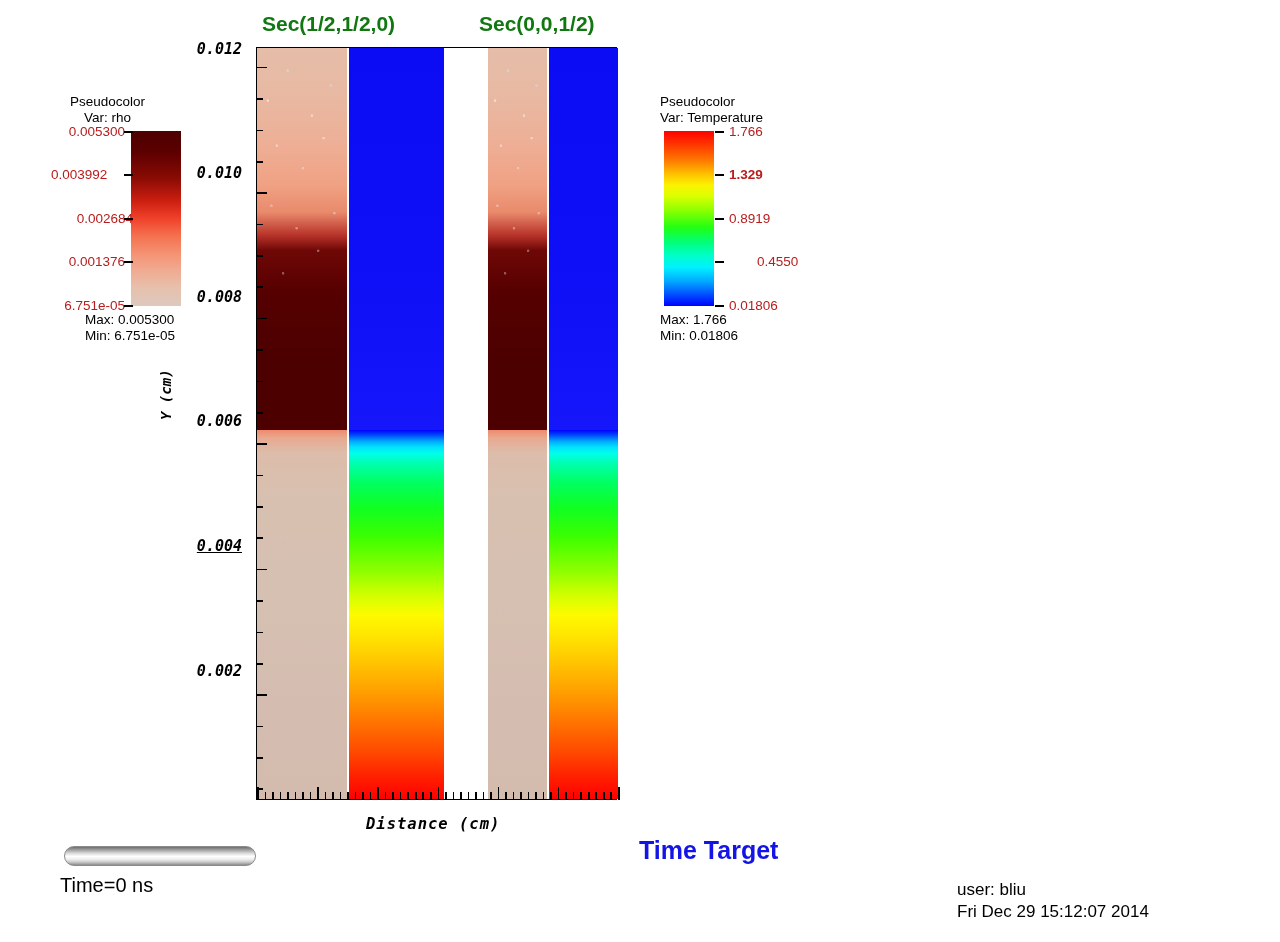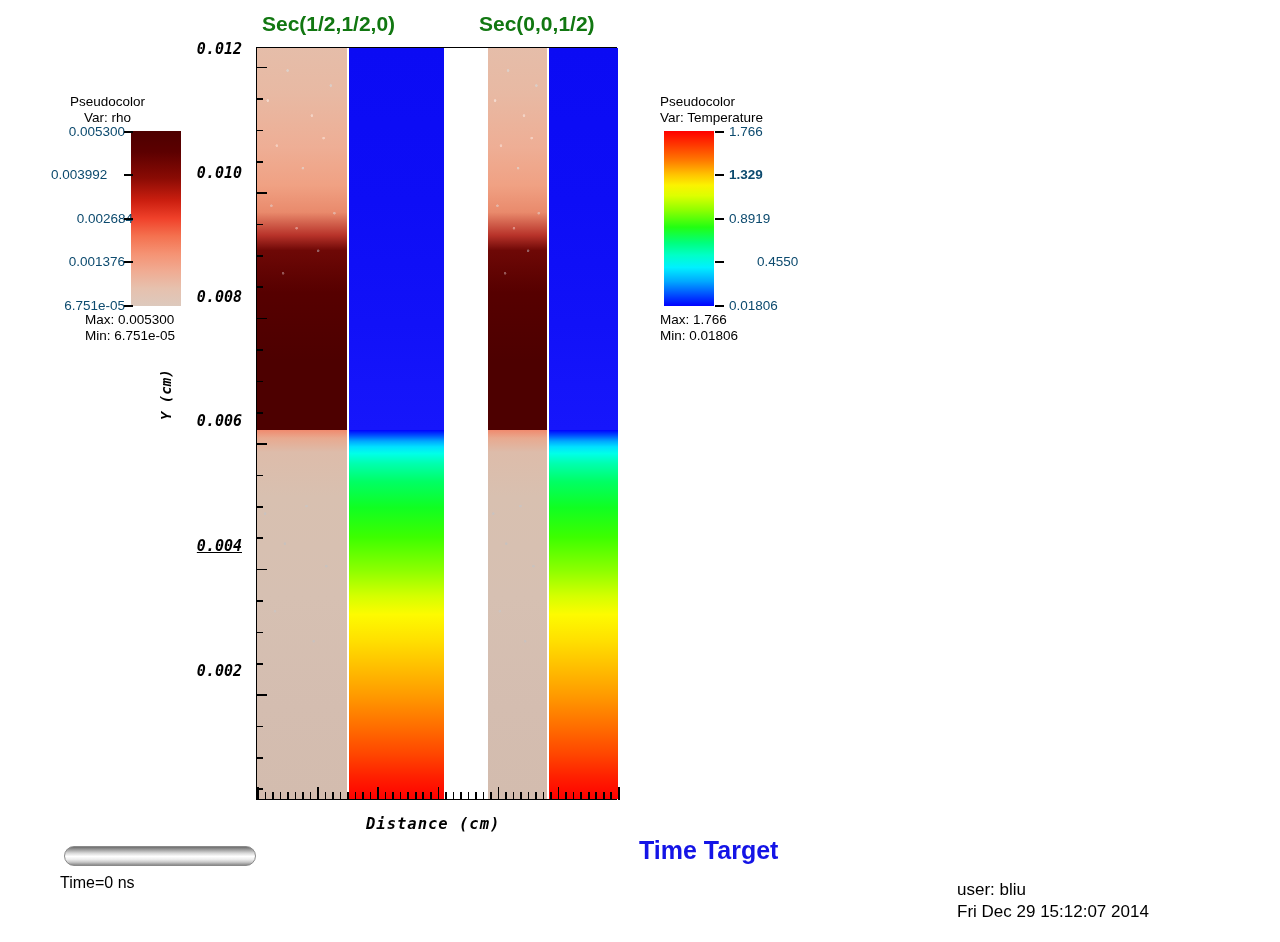--- a/index.html
+++ b/index.html
@@ -40,21 +40,21 @@
       #91ff00 45%,
       #22ff12 55%,
       #00ff7e 64%,
       #00ffc8 71%,
       #00f0ff 78%,
       #00a8ff 86%,
       #0054ff 93%,
       #0000ff 100%);
   }
   .tick-label{
-    font-size:13.5px;color:#0c4a6e;white-space:nowrap;position:absolute;
+    font-size:13.5px;color:#b91c1c;white-space:nowrap;position:absolute;
   }
   .tick-dash{
     position:absolute;width:9px;height:1.5px;background:#000;
   }
   .minmax{
     font-size:13.5px;color:#000;white-space:nowrap;line-height:16px;
   }
 
   
   #plot-frame{
@@ -172,21 +172,21 @@
   }
 
   
   #time-slider{
     position:absolute;left:64px;top:846px;width:192px;height:20px;
     border-radius:10px;
     background:linear-gradient(to bottom,#6e6e6e 0%,#9a9a9a 14%,#d8d8d8 34%,
       #ffffff 52%,#efefef 68%,#c9c9c9 84%,#8c8c8c 100%);
     border:1px solid #8a8a8a;box-sizing:border-box;
   }
-  #time-label{position:absolute;left:60px;top:874px;font-size:16px;color:#000;}
+  #time-label{position:absolute;left:60px;top:874px;font-size:20px;color:#000;}
   #thin-target{
     position:absolute;left:639px;top:836px;font-size:25px;font-weight:bold;
     color:#1414e6;white-space:nowrap;
   }
   #user-info{
     position:absolute;left:957px;top:879px;font-size:17px;color:#000;
     line-height:22px;white-space:nowrap;
   }
 </style>
 </head>

